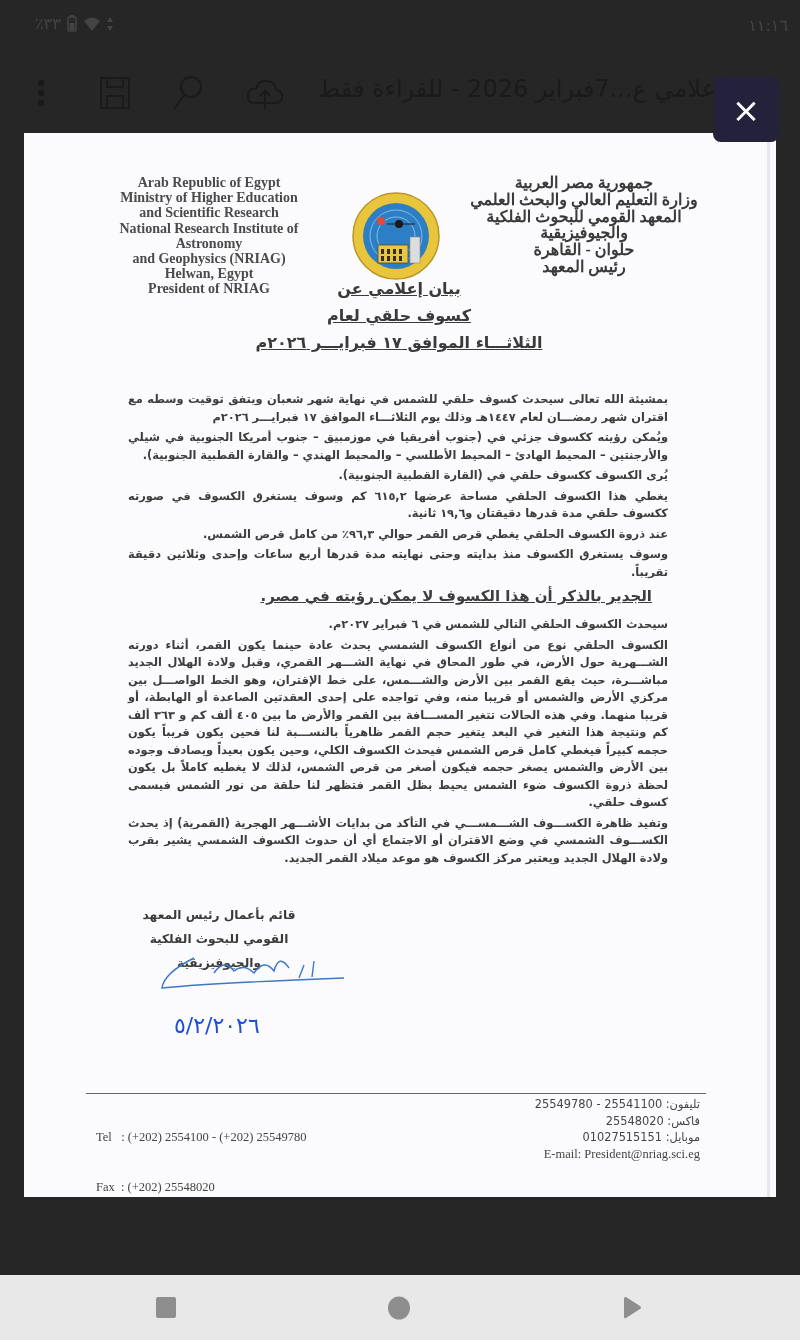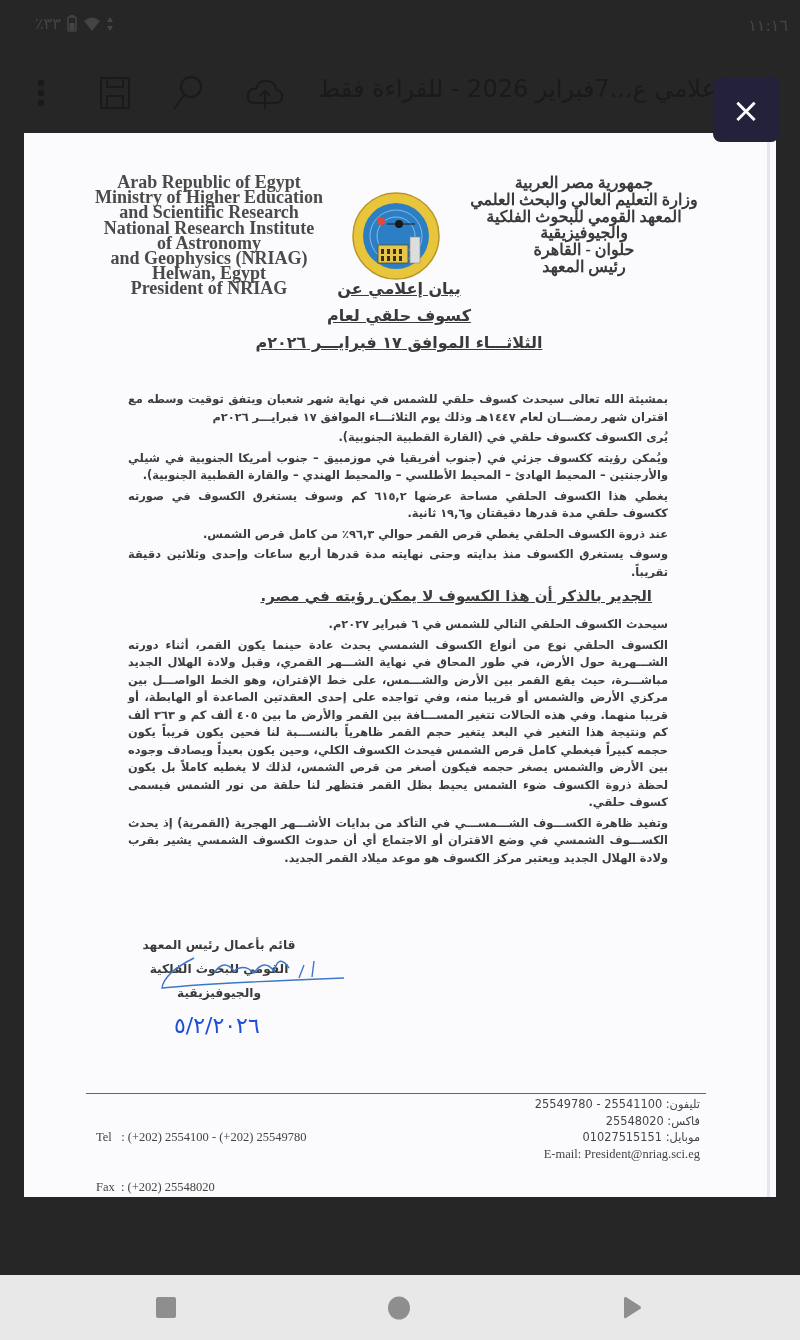--- a/index.html
+++ b/index.html
@@ -8,29 +8,29 @@
   .statusbar .time { position:absolute; right:12px; top:16px; font-size:16px; color:#444; }
   .statusbar .left { position:absolute; left:35px; top:14px; display:flex; align-items:center; gap:6px; color:#444; font-size:16px; }
   .toolbar { position:absolute; left:0; top:55px; width:800px; height:75px; background:#262626; }
   .toolbar .title { position:absolute; left:318px; top:20px; font-size:24px; color:#1a1a1a; white-space:nowrap; direction:rtl; }
   .tb-icon { position:absolute; top:18px; width:36px; height:40px; }
   .dim-x { position:absolute; right:22px; top:20px; width:30px; height:30px; }
   .close-overlay { position:absolute; left:713px; top:77px; width:66px; height:65px; background:#23223a; border-radius:8px; display:flex; align-items:center; justify-content:center; color:#fff; font-size:34px; font-family:"DejaVu Sans", sans-serif; z-index:5; }
   .page { position:absolute; left:24px; top:133px; width:752px; height:1064px; background:#fbfbfd; overflow:hidden; }
   .page .shade-r { position:absolute; right:6px; top:0; width:3px; height:100%; background:#e6e6ee; }
   .doc { position:absolute; left:0; top:0; width:752px; height:1064px; color:#3c3c3c; }
-  .hdr-en { position:absolute; left:70px; top:42px; width:230px; text-align:center; font-family:"Liberation Serif", serif; font-weight:bold; font-size:18px; line-height:15.2px; color:#4a4a4a; }
+  .hdr-en { position:absolute; left:70px; top:42px; width:230px; text-align:center; font-family:"Liberation Serif", serif; font-weight:bold; font-size:14px; line-height:15.2px; color:#4a4a4a; }
   .hdr-ar { position:absolute; left:440px; top:42px; width:240px; text-align:center; direction:rtl; font-family:Liberation Serif, serif; font-size:16px; line-height:16.8px; color:#3a3a3a; font-weight:bold; }
   .logo { position:absolute; left:327px; top:58px; width:90px; height:90px; }
   .title-block { position:absolute; left:150px; top:142px; width:450px; text-align:center; direction:rtl; font-family:"DejaVu Sans", sans-serif; font-weight:bold; color:#3a3a3a; }
   .title-block div { font-size:16px; line-height:27px; text-decoration:underline; }
   .body-ar { position:absolute; left:104px; width:540px; direction:rtl; text-align:justify; font-family:"DejaVu Sans", sans-serif; font-weight:bold; color:#3d3d3d; font-size:11.4px; line-height:17.5px; }
   .body-ar p { margin:0 0 3px 0; }
   .body-ar p.head { font-size:15px; text-decoration:underline; margin:0 16px 8px 0; line-height:24px; }
-  .sign { position:absolute; left:100px; top:800px; width:190px; text-align:center; direction:rtl; font-family:"DejaVu Sans", sans-serif; font-weight:bold; font-size:12.2px; line-height:24px; color:#3a3a3a; }
+  .sign { position:absolute; left:100px; top:770px; width:190px; text-align:center; direction:rtl; font-family:"DejaVu Sans", sans-serif; font-weight:bold; font-size:12.2px; line-height:24px; color:#3a3a3a; }
   .signature { position:absolute; left:130px; top:810px; width:200px; height:60px; }
   .handdate { position:absolute; left:150px; top:880px; width:150px; font-family:"DejaVu Sans", sans-serif; color:#1d4ed8; font-size:22px; letter-spacing:6px; }
   .footer-line { position:absolute; left:62px; top:960px; width:620px; height:1px; background:#666; }
   .foot-en { position:absolute; left:72px; top:963px; font-family:"Liberation Serif", serif; font-size:12.5px; line-height:16.5px; color:#444; white-space:pre; }
   .foot-ar { position:absolute; right:76px; top:963px; text-align:right; font-family:"DejaVu Sans", sans-serif; font-size:11.4px; line-height:16.5px; color:#444; }
   .foot-ar .email { font-family:"Liberation Serif", serif; font-size:12.5px; }
   .navbar { position:absolute; left:0; top:1275px; width:800px; height:65px; background:#e8e8e8; }
   .nav-btn { position:absolute; top:20px; }
 </style>
 </head>
@@ -128,22 +128,22 @@
     </div>
 
     <div class="title-block">
       <div>بيان إعلامي عن</div>
       <div>كسوف حلقي لعام</div>
       <div>الثلاثـــاء الموافق ١٧ فبرايـــر ٢٠٢٦م</div>
     </div>
 
     <div class="body-ar" style="top:258px;">
       <p>بمشيئة الله تعالى سيحدث كسوف حلقي للشمس في نهاية شهر شعبان ويتفق توقيت وسطه مع اقتران شهر رمضـــان لعام ١٤٤٧هـ وذلك يوم الثلاثـــاء الموافق ١٧ فبرايـــر ٢٠٢٦م</p>
+      <p>ويُمكن رؤيته ككسوف جزئي في (جنوب أفريقيا في موزمبيق – جنوب أمريكا الجنوبية في شيلي والأرجنتين – المحيط الهادئ – المحيط الأطلسي – والمحيط الهندي – والقارة القطبية الجنوبية).</p>
       <p>يُرى الكسوف ككسوف حلقي في (القارة القطبية الجنوبية).</p>
-      <p>ويُمكن رؤيته ككسوف جزئي في (جنوب أفريقيا في موزمبيق – جنوب أمريكا الجنوبية في شيلي والأرجنتين – المحيط الهادئ – المحيط الأطلسي – والمحيط الهندي – والقارة القطبية الجنوبية).</p>
       <p>يغطي هذا الكسوف الحلقي مساحة عرضها ٦١٥,٢ كم وسوف يستغرق الكسوف في صورته ككسوف حلقي مدة قدرها دقيقتان و١٩,٦ ثانية.</p>
       <p>عند ذروة الكسوف الحلقي يغطي قرص القمر حوالي ٩٦,٣٪ من كامل قرص الشمس.</p>
       <p>وسوف يستغرق الكسوف منذ بدايته وحتى نهايته مدة قدرها أربع ساعات وإحدى وثلاثين دقيقة تقريباً.</p>
       <p class="head">الجدير بالذكر أن هذا الكسوف لا يمكن رؤيته في مصر.</p>
       <p>سيحدث الكسوف الحلقي التالي للشمس في ٦ فبراير ٢٠٢٧م.</p>
       <p>الكسوف الحلقي نوع من أنواع الكسوف الشمسي يحدث عادة حينما يكون القمر، أثناء دورته الشـــهرية حول الأرض، في طور المحاق في نهاية الشـــهر القمري، وقبل ولادة الهلال الجديد مباشـــرة، حيث يقع القمر بين الأرض والشـــمس، على خط الإقتران، وهو الخط الواصـــل بين مركزي الأرض والشمس أو قريبا منه، وفي تواجده على إحدى العقدتين الصاعدة أو الهابطة، أو قريبا منهما. وفي هذه الحالات تتغير المســـافة بين القمر والأرض ما بين ٤٠٥ ألف كم و ٣٦٣ ألف كم ونتيجة هذا التغير في البعد يتغير حجم القمر ظاهرياً بالنســـبة لنا فحين يكون قريباً يكون حجمه كبيراً فيغطي كامل قرص الشمس فيحدث الكسوف الكلي، وحين يكون بعيداً ويصادف وجوده بين الأرض والشمس يصغر حجمه فيكون أصغر من قرص الشمس، لذلك لا يغطيه كاملاً بل يكون لحظة ذروة الكسوف ضوء الشمس يحيط بظل القمر فتظهر لنا حلقة من نور الشمس فيسمى كسوف حلقي.</p>
       <p>وتفيد ظاهرة الكســـوف الشـــمســـي في التأكد من بدايات الأشـــهر الهجرية (القمرية) إذ يحدث الكســـوف الشمسي في وضع الاقتران أو الاجتماع أي أن حدوث الكسوف الشمسي يشير بقرب ولادة الهلال الجديد ويعتبر مركز الكسوف هو موعد ميلاد القمر الجديد.</p>
     </div>
 
     <div class="sign">

